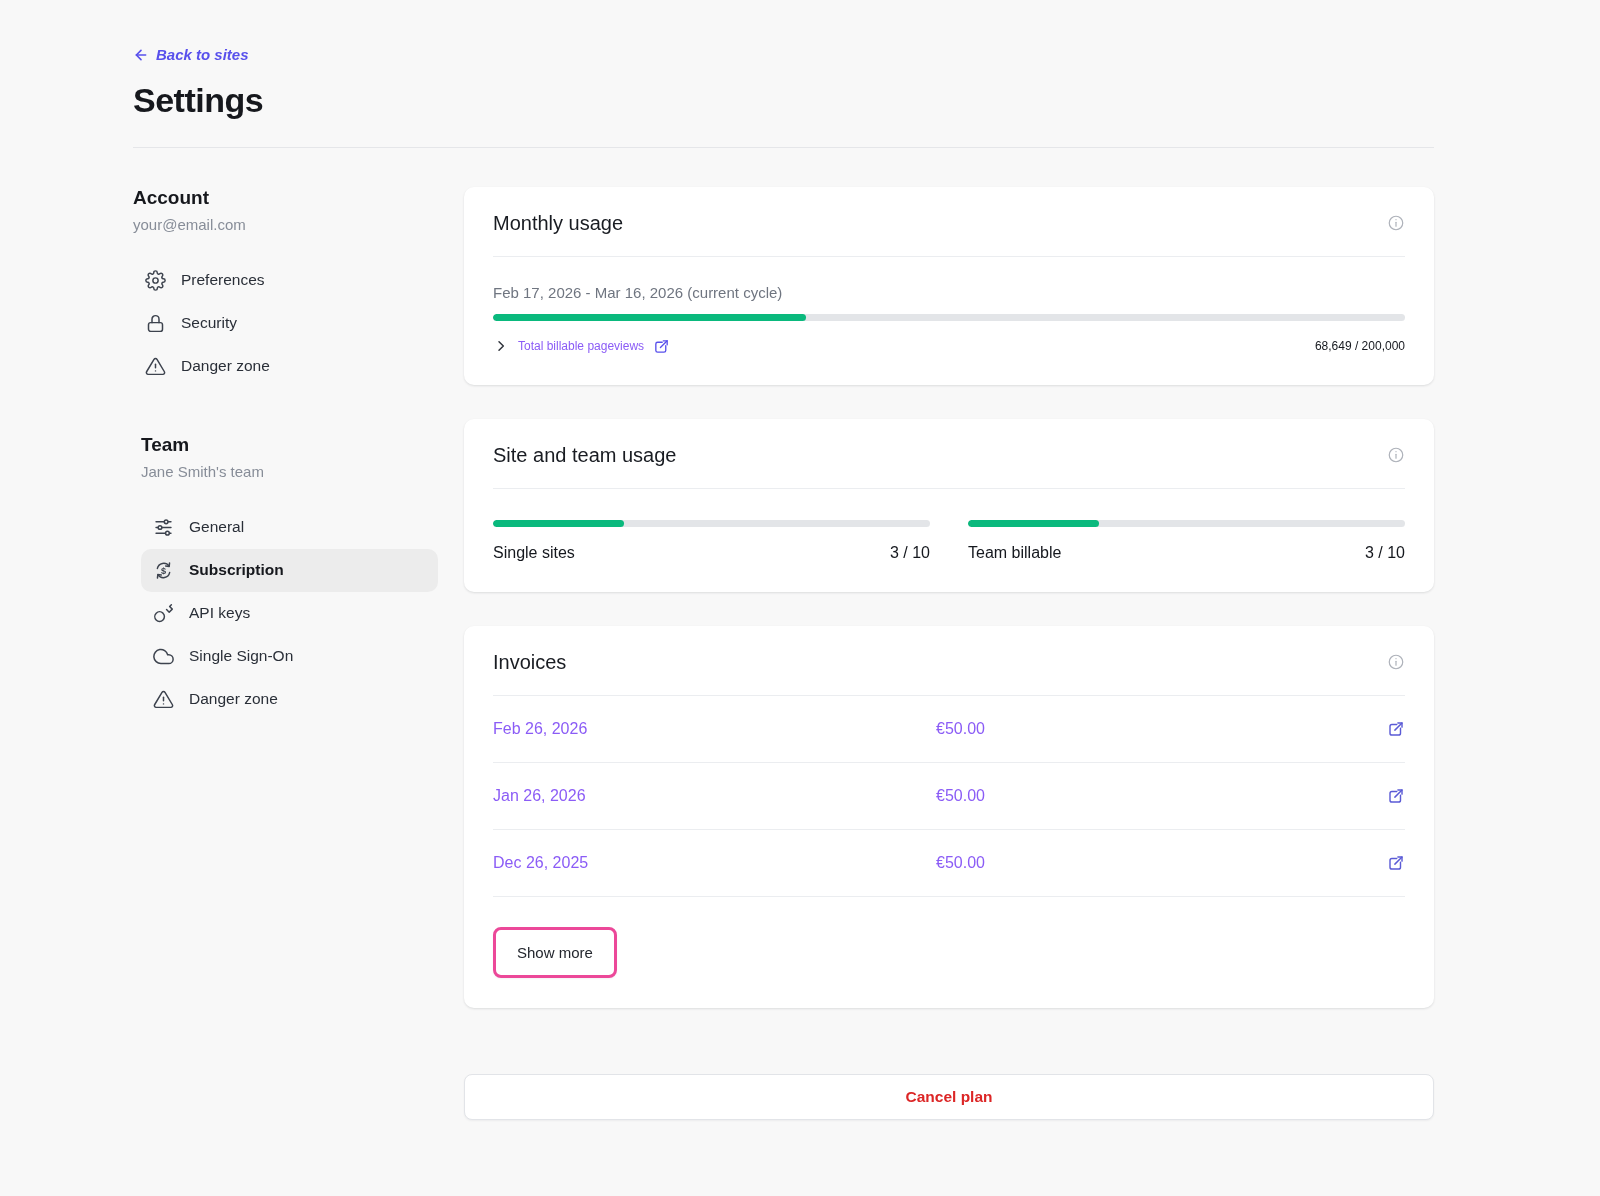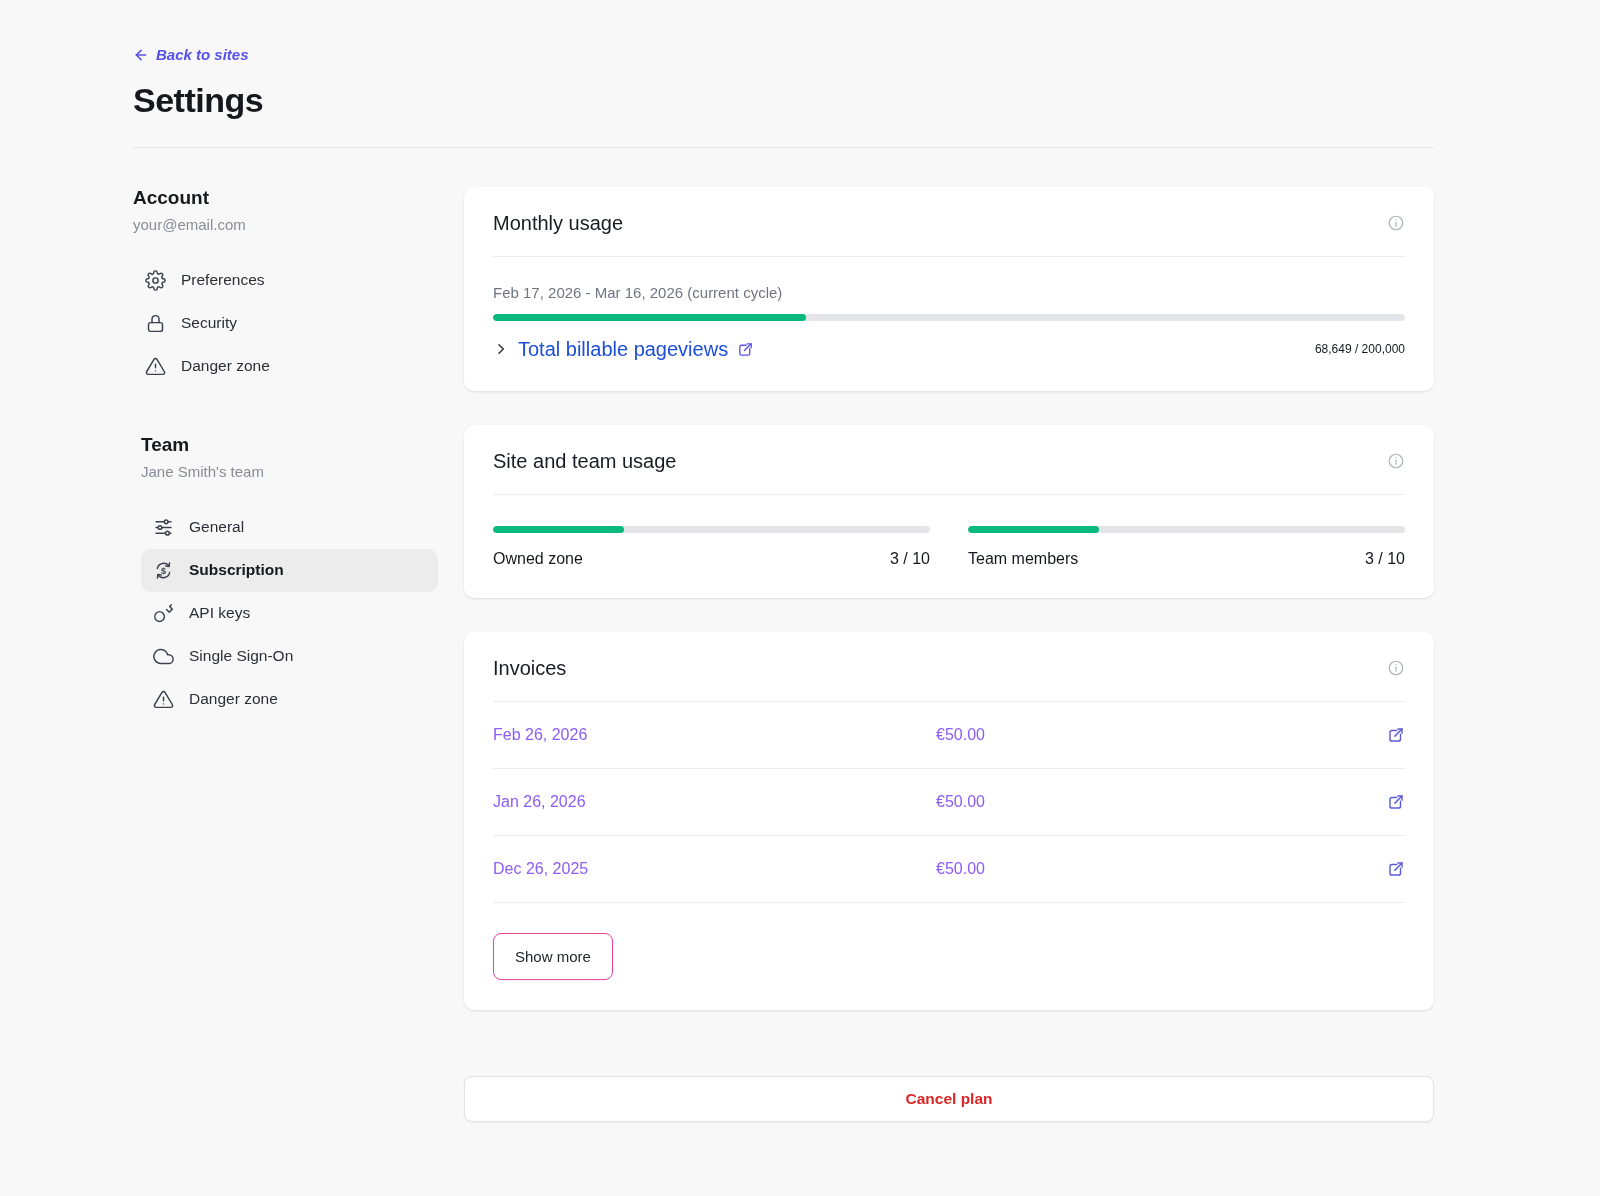--- a/index.html
+++ b/index.html
@@ -58,36 +58,36 @@
   .bar{height:7px;border-radius:999px;background:#e3e5e8;overflow:hidden;}
   .bar-fill{height:100%;border-radius:999px;background:var(--green);}
 
   
   .cycle-line{margin-top:27px;font-size:15px;color:#6f7580;}
   .mu-bar{margin-top:13px;}
   .mu-row{margin-top:17px;display:flex;align-items:center;justify-content:space-between;}
   .mu-left{display:flex;align-items:center;gap:9px;}
   .chev{width:16px;height:16px;color:#30343c;display:inline-flex;cursor:pointer;}
   .chev svg{width:16px;height:16px;}
-  .mu-label{font-size:20px;color:#1d4ed8;}
+  .mu-label{font-size:12px;color:#8b5cf6;}
   .ext-ico{width:17px;height:17px;color:var(--indigo);display:inline-flex;cursor:pointer;}
   .ext-ico svg{width:17px;height:17px;}
   .mu-value{font-size:12px;color:#15181e;}
 
   
   .meters{margin-top:31px;display:grid;grid-template-columns:1fr 1fr;gap:38px;}
   .meter-row{margin-top:17px;display:flex;justify-content:space-between;font-size:16px;color:#15181e;}
 
   
   .invoice-row{display:grid;grid-template-columns:1fr 1fr 26px;align-items:center;
     padding:24px 0;border-bottom:1px solid var(--hairline);font-size:16px;color:#8b5cf6;}
   .inv-amount{justify-self:start;}
   .inv-link{justify-self:end;width:18px;height:18px;color:#5b5bd6;display:inline-flex;cursor:pointer;}
   .inv-link svg{width:18px;height:18px;}
-  .show-more{margin-top:30px;display:inline-block;background:#fff;border:1px solid #ec4899;
+  .show-more{margin-top:30px;display:inline-block;background:#fff;border:3px solid #ec4899;
     border-radius:8px;padding:14px 21px;font-size:15px;color:#23262d;cursor:pointer;
     font-family:"Liberation Sans",sans-serif;box-shadow:0 1px 2px rgba(16,24,40,.05);}
 
   
   .cancel-plan{margin-top:32px;display:inline-block;background:#fff;border:1px solid #e2e4e8;
     border-radius:8px;padding:13px 23px;font-size:15.5px;font-weight:600;color:var(--red);
     cursor:pointer;font-family:"Liberation Sans",sans-serif;box-shadow:0 1px 2px rgba(16,24,40,.05);}
 </style>
 </head>
 <body>
@@ -289,30 +289,30 @@
               </svg>
             </button>
         </div>
         <hr class="card-divider">
         <div class="meters">
           <div class="meter">
             <div class="bar">
               <div class="bar-fill" style="width: 30%;"></div>
             </div>
             <div class="meter-row">
-              <span>Owned zone</span>
+              <span>Single sites</span>
               <span>3 / 10</span>
             </div>
           </div>
           <div class="meter">
             <div class="bar">
               <div class="bar-fill" style="width: 30%;"></div>
             </div>
             <div class="meter-row">
-              <span>Team members</span>
+              <span>Team billable</span>
               <span>3 / 10</span>
             </div>
           </div>
         </div>
       </section>
 
       <section class="card">
         <div class="card-head">
           <h3 class="card-title">Invoices</h3>
           <button class="info-btn">

